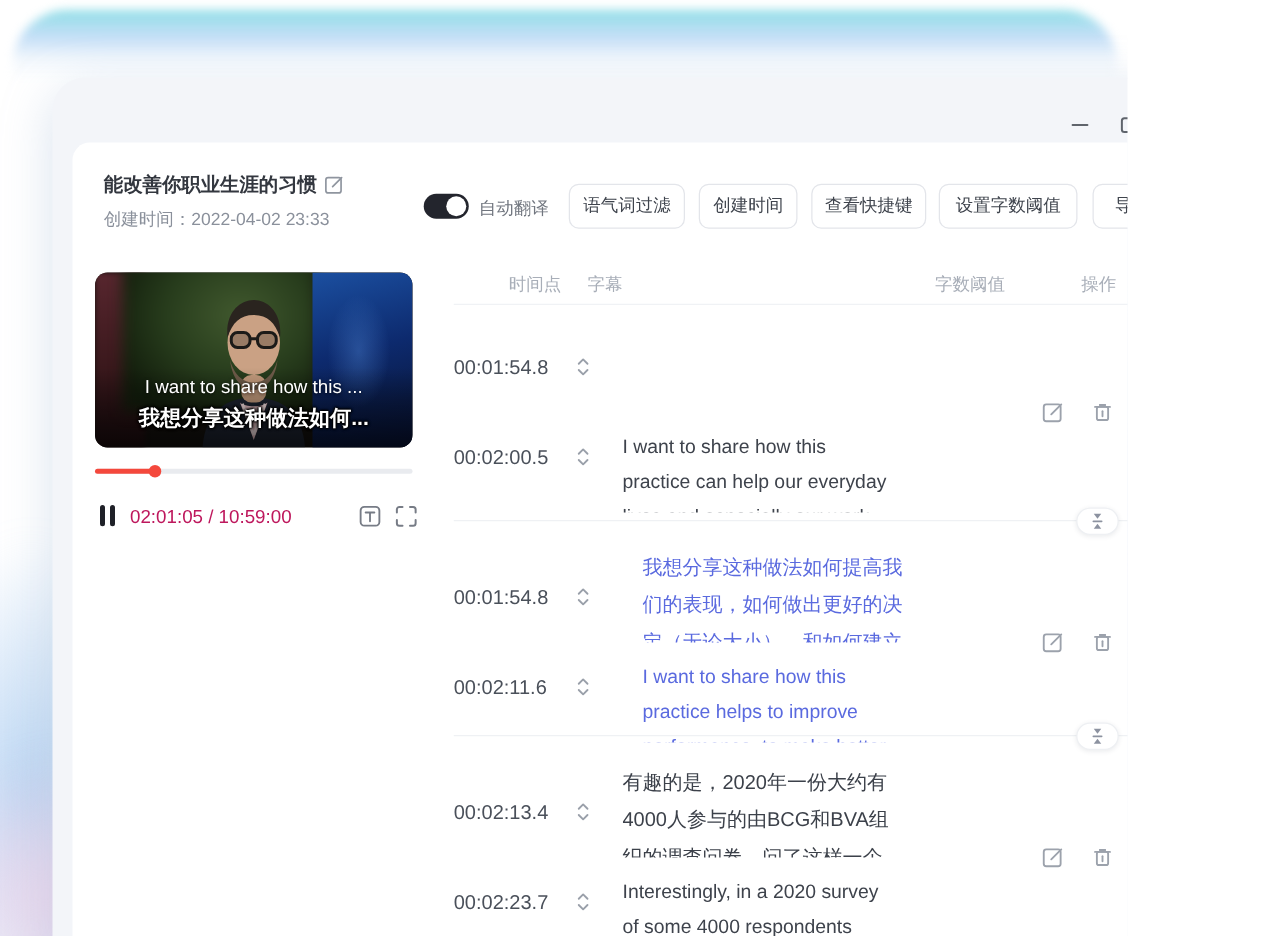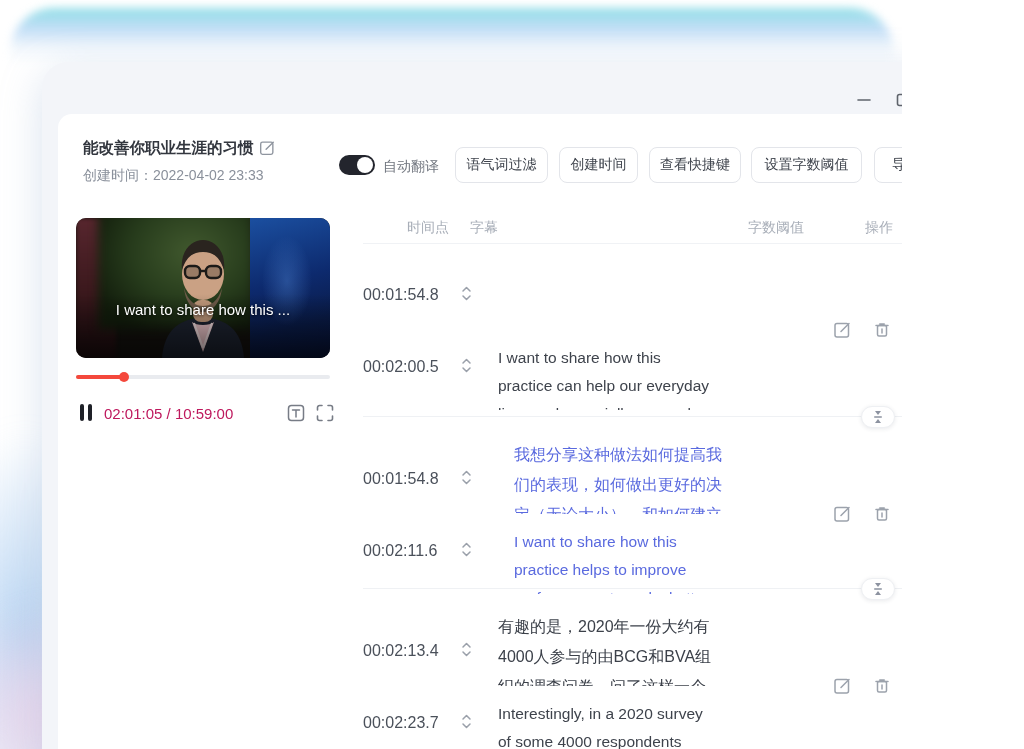--- a/index.html
+++ b/index.html
@@ -150,20 +150,21 @@
       <rect x="49" y="74" width="20" height="22" rx="8" fill="#c29a7c"></rect>
       <ellipse cx="59" cy="48" rx="21" ry="26" fill="#caa184"></ellipse>
       <path d="M38 44 C36 24 48 14 59 14 C70 14 82 24 80 44 C76 32 70 26 59 26 C48 26 42 32 38 44 Z" fill="#2a241f"></path>
       <path d="M40 62 C42 80 52 86 59 86 C66 86 76 80 78 62 C74 76 66 80 59 80 C52 80 44 76 40 62 Z" fill="#6e5b49"></path>
       <rect x="41" y="40" width="15" height="12" rx="5" fill="rgba(30,24,20,.28)" stroke="#1c1a18" stroke-width="2.4"></rect>
       <rect x="62" y="40" width="15" height="12" rx="5" fill="rgba(30,24,20,.28)" stroke="#1c1a18" stroke-width="2.4"></rect>
       <path d="M56 45 h6" stroke="#1c1a18" stroke-width="2.4"></path>
     </svg>
     <div class="t-shade"></div>
     <div class="t-sub t-sub-en">I want to share how this ...</div>
+    <div class="t-sub t-sub-zh">我想分享这种做法如何...</div>
   </div>
 
   <div class="ptrack">
     <div class="pfill"></div>
     <div class="pknob"></div>
   </div>
 
   <button class="pause">
       <i></i>
       <i></i>

